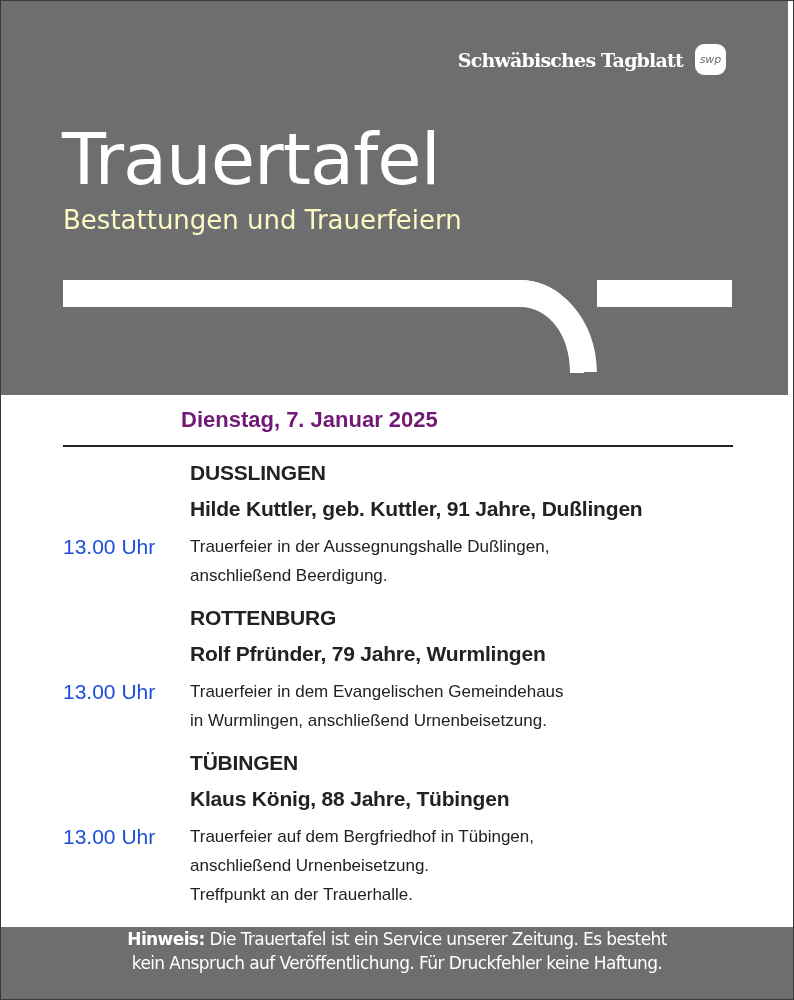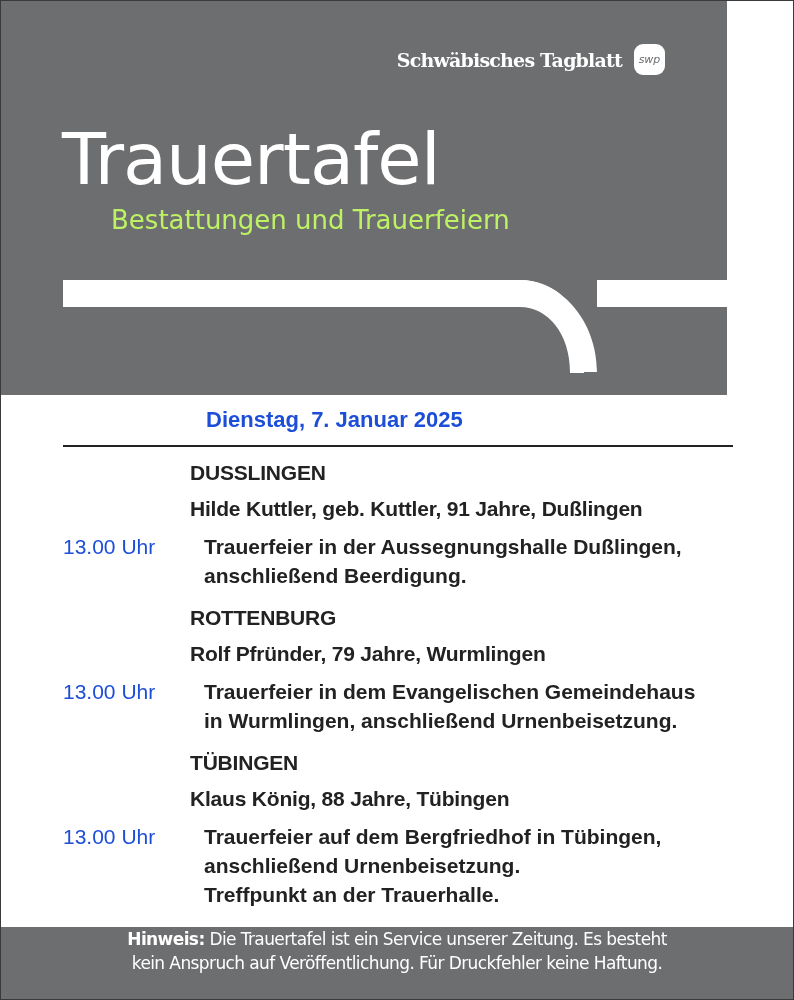--- a/index.html
+++ b/index.html
@@ -1,35 +1,35 @@
 <!DOCTYPE html>
 <html><head>
 <meta charset="utf-8">
 <style>
   html, body { margin:0; padding:0; }
   body { width:794px; height:1000px; position:relative; background:#fff; overflow:hidden;
          font-family:"Liberation Sans", sans-serif; }
   .frame { position:absolute; inset:0; border:1px solid #3a3a3a; box-sizing:border-box; pointer-events:none; z-index:5; }
-  .header { position:absolute; left:0; top:0; width:727px; height:395px; background:#6d6e70; }
+  .header { position:absolute; left:0; top:0; width:788px; height:395px; background:#6d6e70; }
   .brand { position:absolute; right:62px; top:44px; display:flex; align-items:center; gap:12px; }
   .brand-name { color:#fff; font-family:"DejaVu Serif", serif; font-weight:bold; font-size:19px; letter-spacing:-0.8px; }
   .swp-badge { width:31px; height:31px; background:#fff; border-radius:9px; color:#6d6e70; font-size:11px;
                display:flex; align-items:center; justify-content:center; font-family:"DejaVu Sans", sans-serif;font-style:italic; }
   .title { position:absolute; left:62px; top:122px; color:#fff; font-family:"DejaVu Sans", sans-serif;
            font-weight:normal; font-size:72px; letter-spacing:-1px; line-height:74px; }
-  .subtitle { position:absolute; left:63px; top:203px; color:#bef264; font-family:"DejaVu Sans", sans-serif;
-              font-size:26px; line-height:34px;margin-left:48px; }
+  .subtitle { position:absolute; left:63px; top:203px; color:#fef9c3; font-family:"DejaVu Sans", sans-serif;
+              font-size:26px; line-height:34px; }
   .deco { position:absolute; left:0; top:0; }
   .content { position:absolute; left:0; top:395px; width:794px; }
-  .date { position:absolute; left:206px; top:12px; font-weight:bold; font-size:22px; color:#1d4ed8; }
+  .date { position:absolute; left:181px; top:12px; font-weight:bold; font-size:22px; color:#701a75; }
   .rule { position:absolute; left:63px; top:50px; width:670px; height:2px; background:#222; }
   .place { position:absolute; left:190px; font-weight:bold; font-size:21px; color:#222; letter-spacing:-0.2px; }
   .name { position:absolute; left:190px; font-weight:bold; font-size:21px; color:#222; letter-spacing:-0.2px;text-align:right; }
   .time { position:absolute; left:63px; font-size:21px; color:#1d4ed8; }
-  .desc { position:absolute; left:204px; font-size:21px; color:#222; line-height:29px; white-space:pre-line;font-weight:bold; }
+  .desc { position:absolute; left:190px; font-size:17px; color:#222; line-height:29px; white-space:pre-line; }
   .footer { position:absolute; left:0; top:927px; width:794px; height:73px; background:#6d6e70; color:#fff;
             font-family:"DejaVu Sans", sans-serif; font-size:17px; line-height:24px; text-align:center;
             box-sizing:border-box; letter-spacing:-0.6px; }
   .footer b { font-weight:bold; }
 </style>
 </head>
 <body>
 
 <div class="frame"></div>
 

